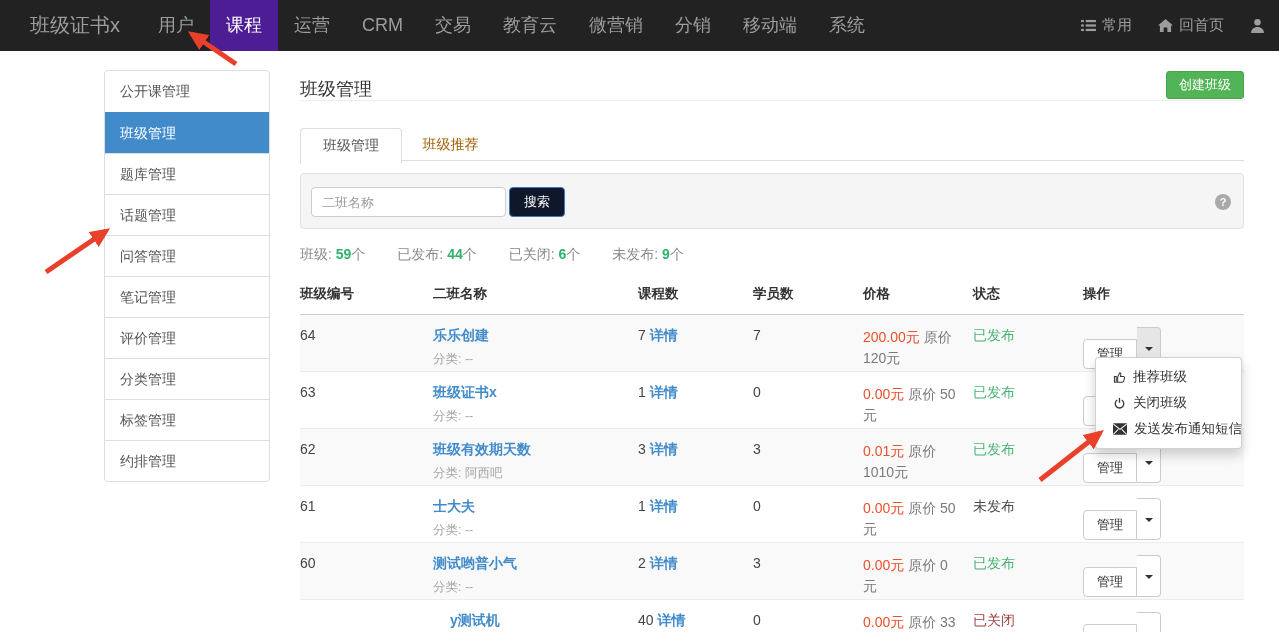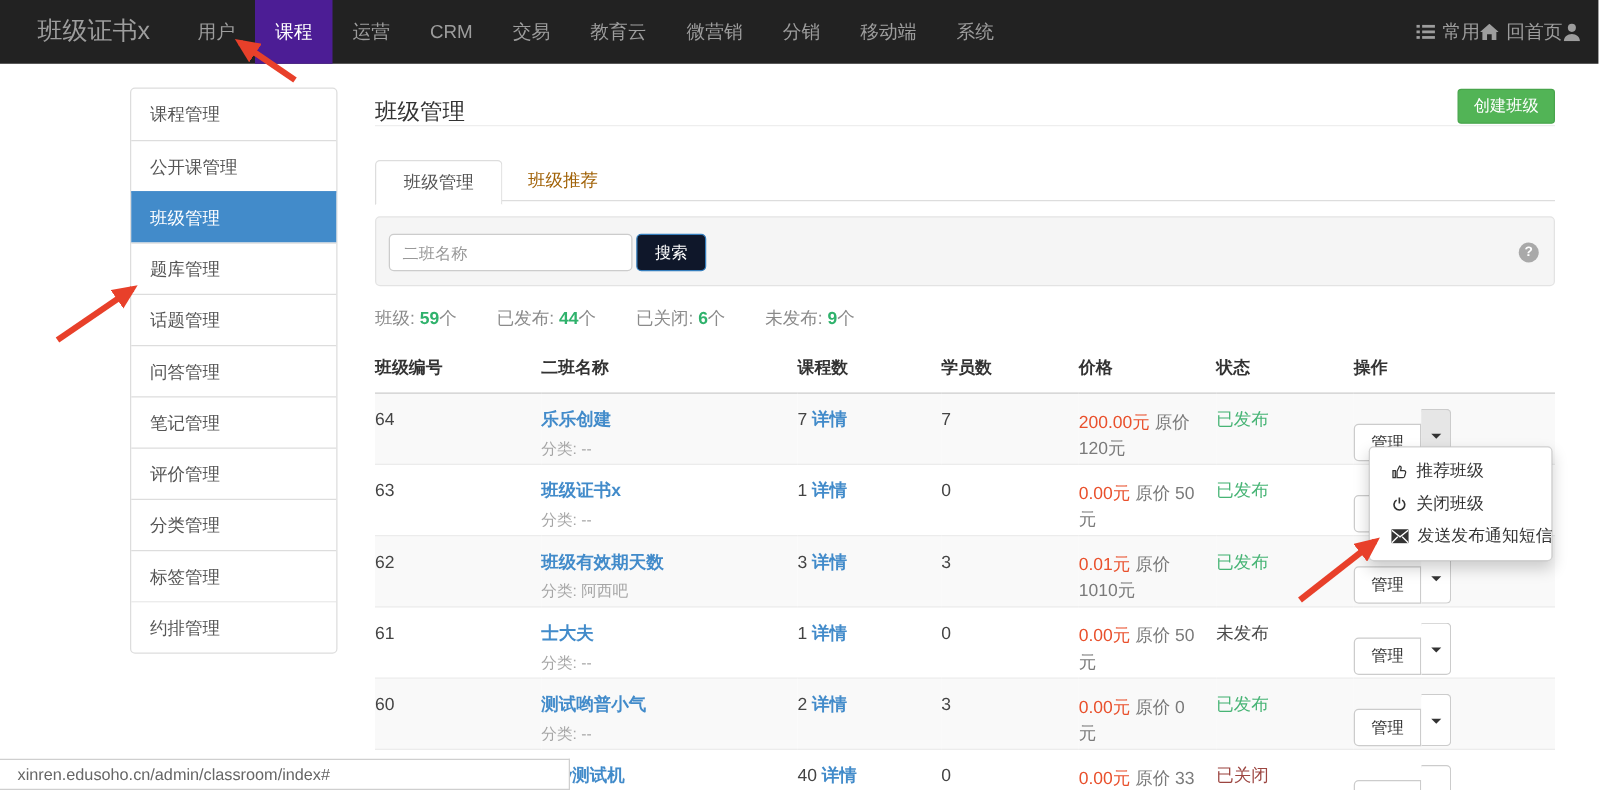--- a/index.html
+++ b/index.html
@@ -5,23 +5,23 @@
   * { box-sizing: border-box; margin: 0; padding: 0; }
   html,body { width:1279px; height:632px; overflow:hidden; background:#fff;
     font-family:"Liberation Sans", sans-serif; }
   #stage { position:relative; width:1279px; height:632px; background:#fff; overflow:hidden; }
 
   
   .navbar { position:absolute; left:0; top:0; width:1279px; height:51px; background:#222;
     display:flex; align-items:stretch; z-index:10; }
   .brand { line-height:51px; padding:0 22px 0 30px; font-size:20px; color:#9d9d9d; text-decoration:none; }
   .nav-items { display:flex; list-style:none; }
-  .nav-items li { line-height:51px; padding:0 16px; font-size:15px; color:#9d9d9d; cursor:pointer; }
+  .nav-items li { line-height:51px; padding:0 16px; font-size:18px; color:#9d9d9d; cursor:pointer; }
   .nav-items li.active { background:#4c1d95; color:#fff; }
-  .nav-right { position:absolute; right:14px; top:0; height:51px; display:flex; align-items:center; }
+  .nav-right { position:absolute; right:14px; top:0; height:51px; display:flex; align-items:center; gap:26px; }
   .nav-right .nav-tool { display:flex; align-items:center; gap:6px; color:#9d9d9d; font-size:15px; cursor:pointer; }
   .nav-right svg { display:block; }
 
   
   .sidebar { position:absolute; left:104px; top:70px; width:166px; background:#fff;
     border:1px solid #ddd; border-radius:4px; z-index:5; }
   .sidebar .s-item { height:41px; line-height:40px; padding-left:15px; font-size:14px; color:#555;
     border-top:1px solid #ddd; cursor:pointer; }
   .sidebar .s-item:first-child { border-top:none; border-radius:4px 4px 0 0; }
   .sidebar .s-item:last-child { border-radius:0 0 4px 4px; }
@@ -137,21 +137,20 @@
       <span class="nav-tool">
         <svg viewBox="0 0 14 14" width="15" height="15" fill="#9d9d9d">
             <circle cx="7" cy="4" r="3"></circle>
             <path d="M1 14c0-3.3 2.7-5.5 6-5.5s6 2.2 6 5.5z"></path>
           </svg>
       </span>
     </div>
   </div>
 
   <div class="sidebar">
-    <div class="s-item">课程管理</div>
     <div class="s-item">公开课管理</div>
     <div class="s-item active">班级管理</div>
     <div class="s-item">题库管理</div>
     <div class="s-item">话题管理</div>
     <div class="s-item">问答管理</div>
     <div class="s-item">笔记管理</div>
     <div class="s-item">评价管理</div>
     <div class="s-item">分类管理</div>
     <div class="s-item">标签管理</div>
     <div class="s-item">约排管理</div>
@@ -295,21 +294,20 @@
     </div>
     <div class="dd-item">
       <svg viewBox="0 0 16 13" width="14" height="12">
           <rect x="0" y="0" width="16" height="13" rx="1" fill="#333"></rect>
           <path d="M0.5 1l7.5 6 7.5-6 M0.5 12.5L6 7 M15.5 12.5L10 7" stroke="#fff" stroke-width="1.2" fill="none"></path>
         </svg>
       <span>发送发布通知短信</span>
     </div>
   </div>
 
-  <div class="statusbar">xinren.edusoho.cn/admin/classroom/index#</div>
 
   <svg class="arrows">
     <defs>
       <marker id="ah" markerUnits="userSpaceOnUse" markerWidth="20" markerHeight="18" refX="15" refY="9" orient="auto">
         <path d="M0 0 L20 9 L0 18 z" fill="#e8402a"></path>
       </marker>
     </defs>
     <line x1="236" y1="64" x2="192" y2="34" stroke="#e8402a" stroke-width="5" marker-end="url(#ah)"></line>
     <line x1="46" y1="272" x2="106" y2="231" stroke="#e8402a" stroke-width="5" marker-end="url(#ah)"></line>
     <line x1="1040" y1="480" x2="1100" y2="433" stroke="#e8402a" stroke-width="5" marker-end="url(#ah)"></line>

